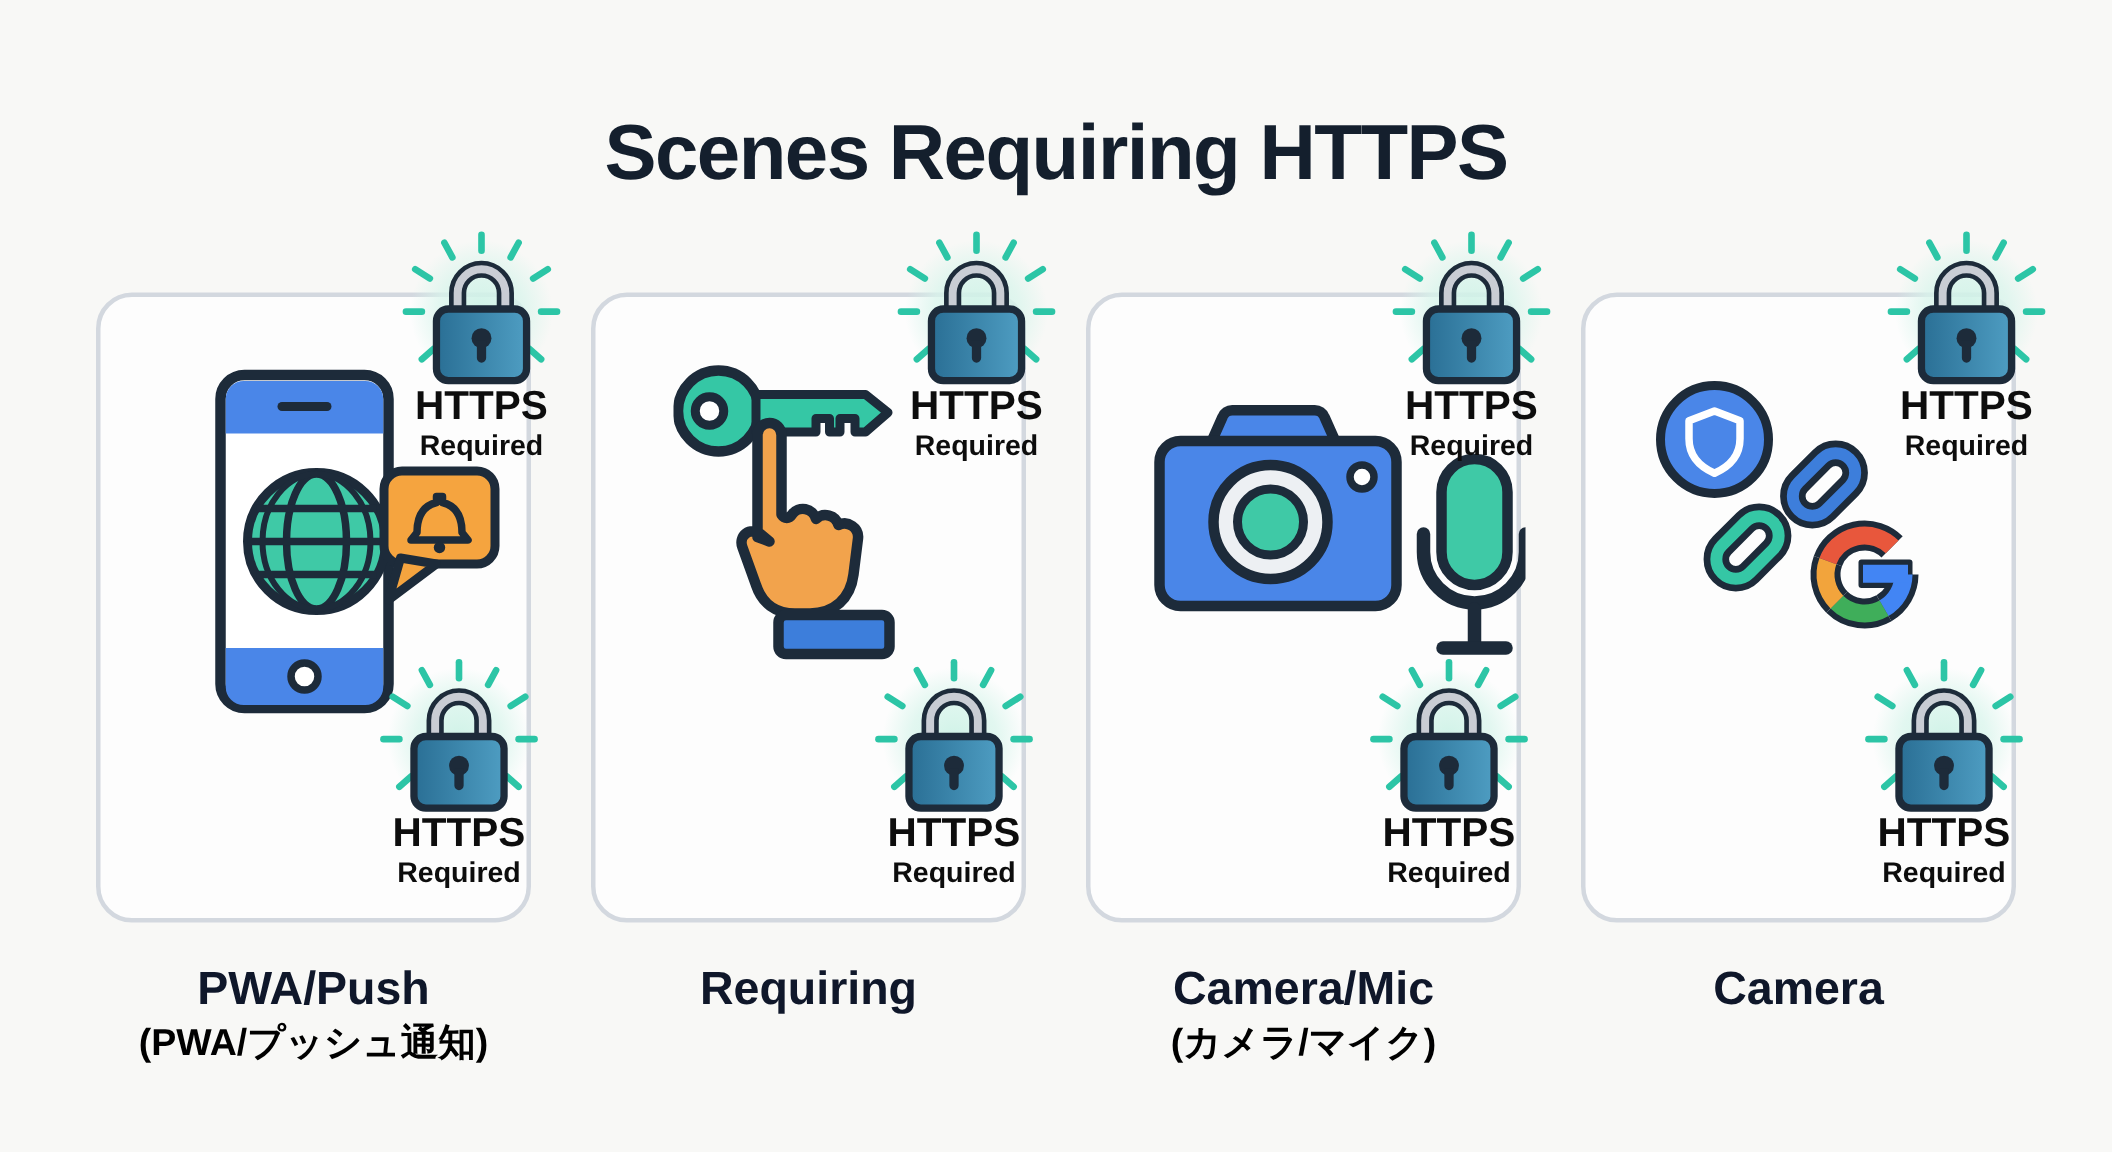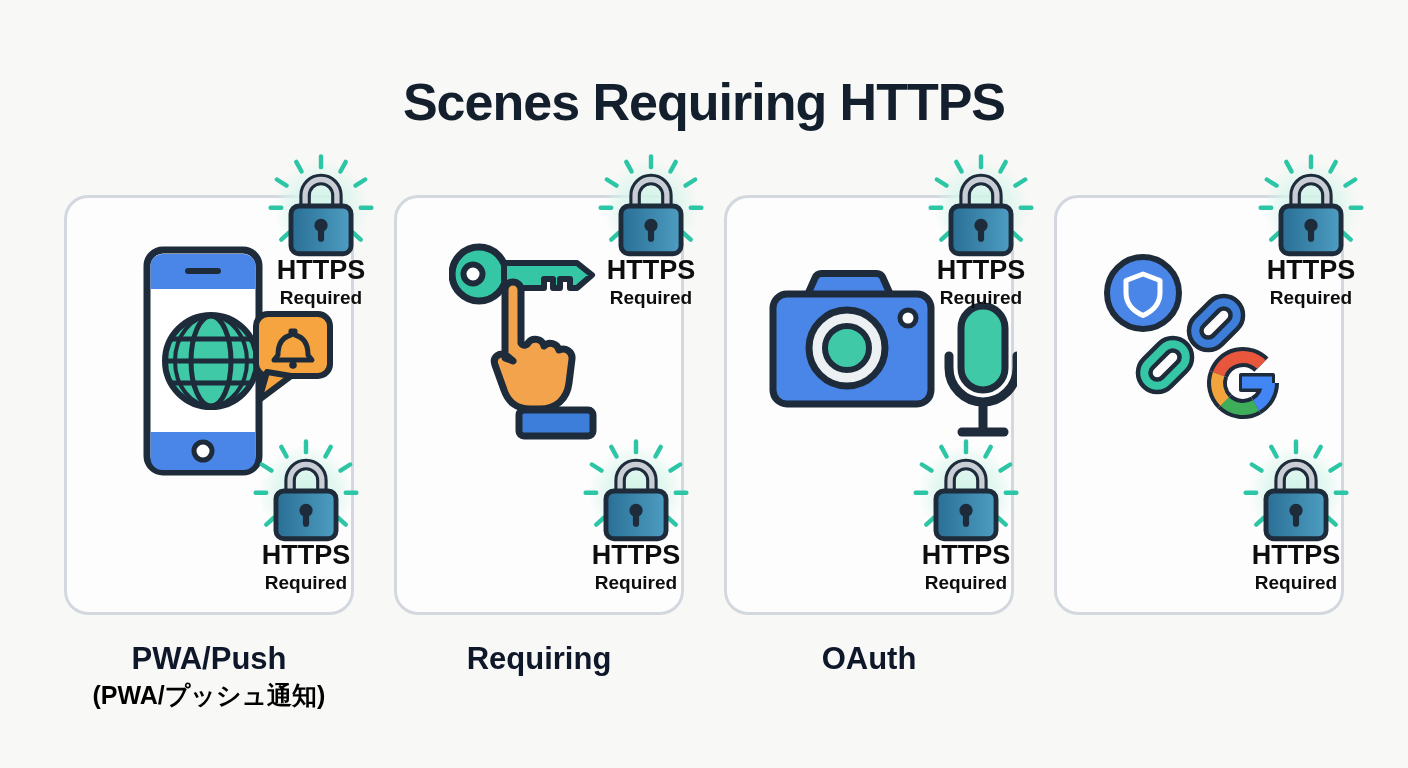--- a/index.html
+++ b/index.html
@@ -224,15 +224,19 @@
 
 <div class="labels">
   <div class="label-block">
     <div class="label-main">PWA/Push</div>
     <div class="label-jp">(PWA/プッシュ通知)</div>
   </div>
   <div class="label-block">
     <div class="label-main">Requiring</div>
   </div>
   <div class="label-block">
-    <div class="label-main">OAuth</div>
+    <div class="label-main">Camera/Mic</div>
+    <div class="label-jp">(カメラ/マイク)</div>
+  </div>
+  <div class="label-block">
+    <div class="label-main">Camera</div>
   </div>
 </div>
 
 </body></html>

